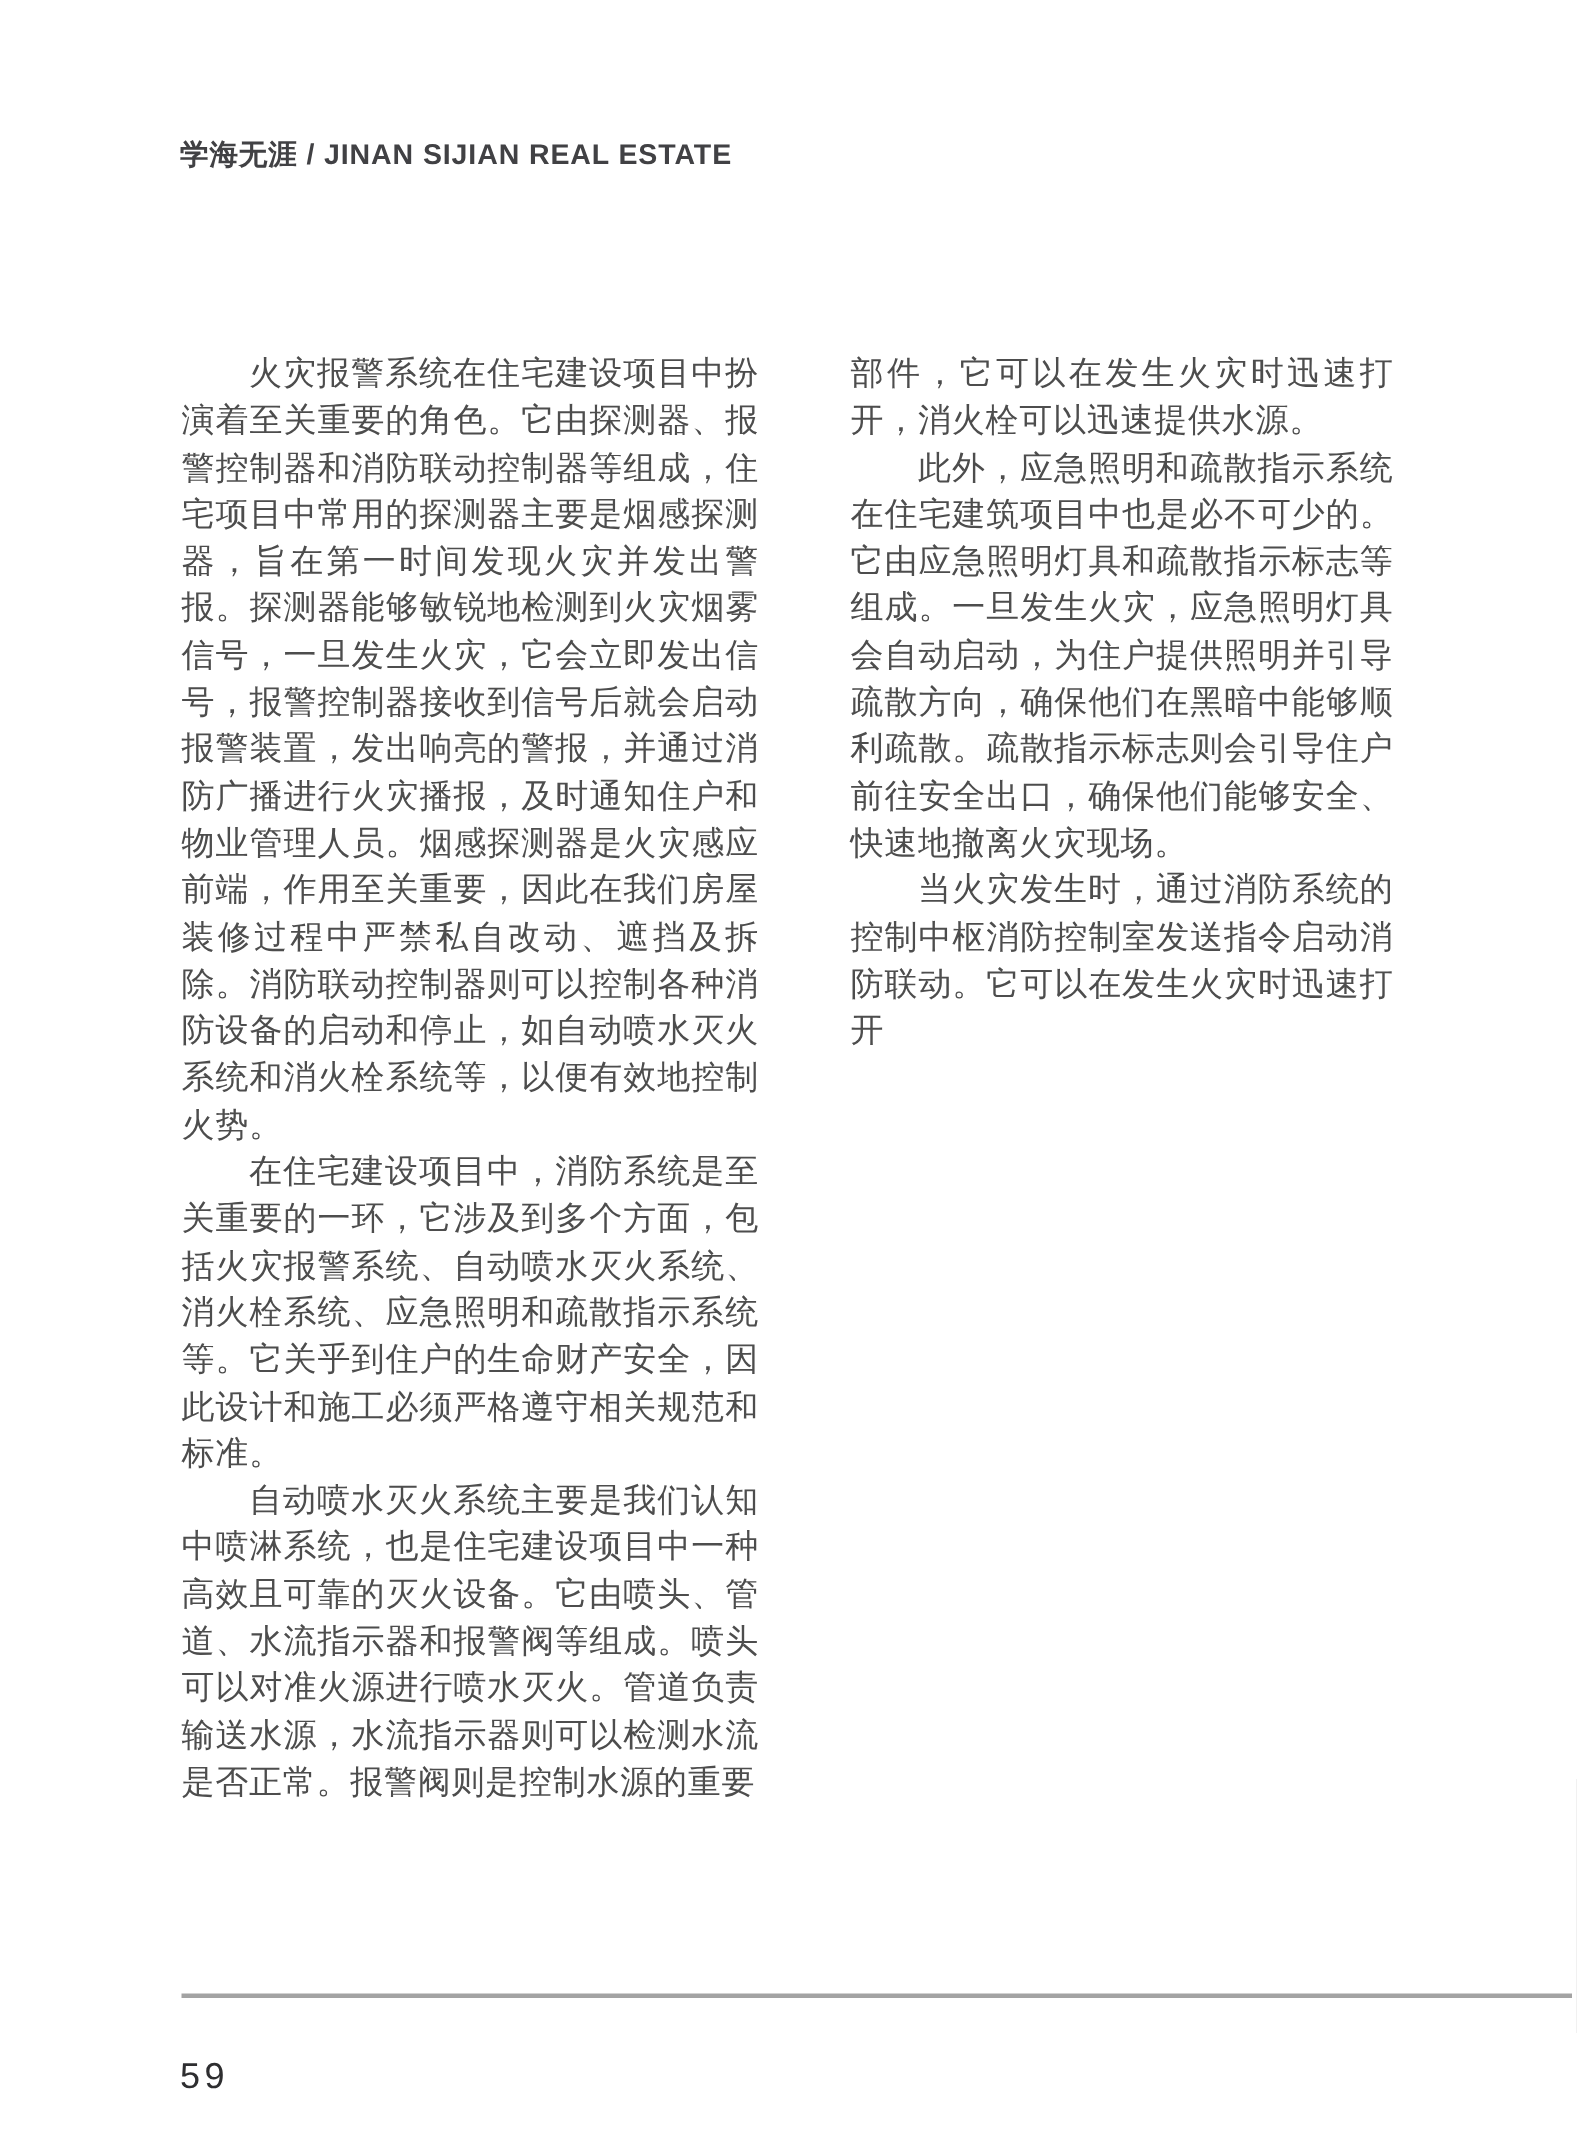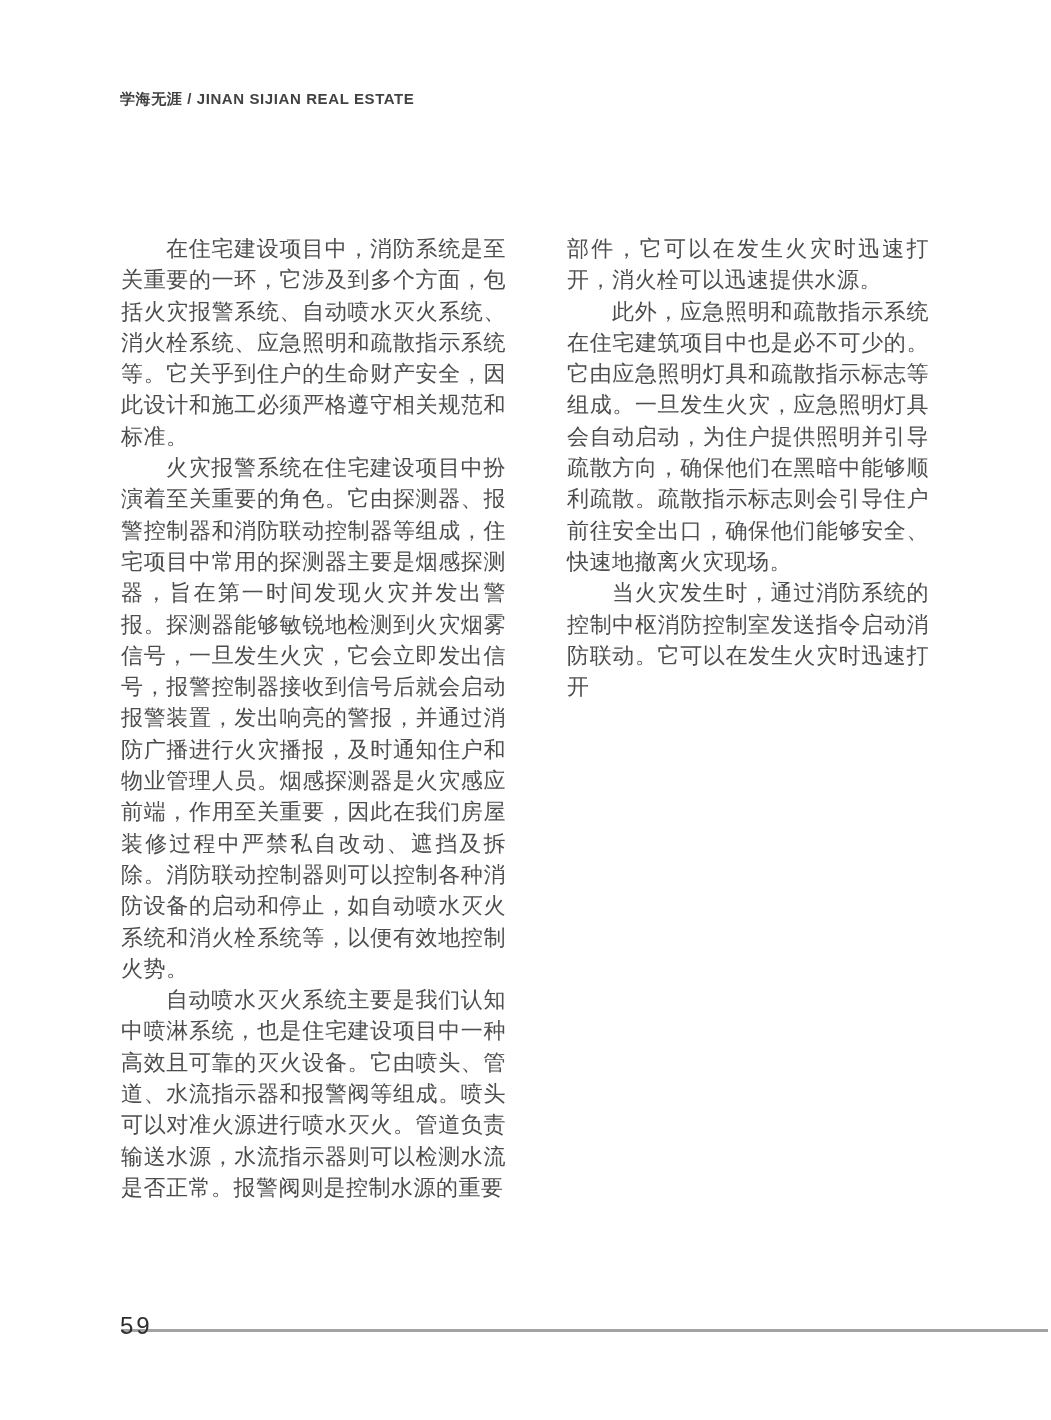--- a/index.html
+++ b/index.html
@@ -16,21 +16,21 @@
     background: #ffffff;
     overflow: hidden;
     font-family: "Liberation Serif", serif;
   }
   .page-header {
     position: absolute;
     left: 120px;
     top: 90px;
     font-family: "Liberation Sans", sans-serif;
     font-weight: bold;
-    font-size: 15px;
+    font-size: 19px;
     letter-spacing: 0.6px;
     color: #414144;
     white-space: nowrap;
   }
   .text-column {
     position: absolute;
     top: 233px;
   }
   .col-left {
     left: 121px;
@@ -57,37 +57,37 @@
     position: absolute;
     left: 121px;
     top: 1329px;
     width: 927px;
     height: 3px;
     background: #a3a3a3;
   }
   .page-number {
     position: absolute;
     left: 120px;
-    top: 1312px;
+    top: 1371px;
     font-family: "Liberation Sans", sans-serif;
     font-size: 24px;
     letter-spacing: 3px;
     color: #2e2e30;
   }
 </style>
 </head>
 <body>
 
 <div class="page">
 
   <div class="page-header">学海无涯 / JINAN SIJIAN REAL ESTATE</div>
 
   <div class="text-column col-left">
+    <p class="indent">火灾报警系统在住宅建设项目中扮演着至关重要的角色。它由探测器、报警控制器和消防联动控制器等组成，住宅项目中常用的探测器主要是烟感探测器，旨在第一时间发现火灾并发出警报。探测器能够敏锐地检测到火灾烟雾信号，一旦发生火灾，它会立即发出信号，报警控制器接收到信号后就会启动报警装置，发出响亮的警报，并通过消防广播进行火灾播报，及时通知住户和物业管理人员。烟感探测器是火灾感应前端，作用至关重要，因此在我们房屋装修过程中严禁私自改动、遮挡及拆除。消防联动控制器则可以控制各种消防设备的启动和停止，如自动喷水灭火系统和消火栓系统等，以便有效地控制火势。</p>
     <p class="indent">在住宅建设项目中，消防系统是至关重要的一环，它涉及到多个方面，包括火灾报警系统、自动喷水灭火系统、消火栓系统、应急照明和疏散指示系统等。它关乎到住户的生命财产安全，因此设计和施工必须严格遵守相关规范和标准。</p>
-    <p class="indent">火灾报警系统在住宅建设项目中扮演着至关重要的角色。它由探测器、报警控制器和消防联动控制器等组成，住宅项目中常用的探测器主要是烟感探测器，旨在第一时间发现火灾并发出警报。探测器能够敏锐地检测到火灾烟雾信号，一旦发生火灾，它会立即发出信号，报警控制器接收到信号后就会启动报警装置，发出响亮的警报，并通过消防广播进行火灾播报，及时通知住户和物业管理人员。烟感探测器是火灾感应前端，作用至关重要，因此在我们房屋装修过程中严禁私自改动、遮挡及拆除。消防联动控制器则可以控制各种消防设备的启动和停止，如自动喷水灭火系统和消火栓系统等，以便有效地控制火势。</p>
     <p class="indent">自动喷水灭火系统主要是我们认知中喷淋系统，也是住宅建设项目中一种高效且可靠的灭火设备。它由喷头、管道、水流指示器和报警阀等组成。喷头可以对准火源进行喷水灭火。管道负责输送水源，水流指示器则可以检测水流是否正常。报警阀则是控制水源的重要</p>
   </div>
 
   <div class="text-column col-right">
     <p class="no-indent">部件，它可以在发生火灾时迅速打开，消火栓可以迅速提供水源。</p>
     <p class="indent">此外，应急照明和疏散指示系统在住宅建筑项目中也是必不可少的。它由应急照明灯具和疏散指示标志等组成。一旦发生火灾，应急照明灯具会自动启动，为住户提供照明并引导疏散方向，确保他们在黑暗中能够顺利疏散。疏散指示标志则会引导住户前往安全出口，确保他们能够安全、快速地撤离火灾现场。</p>
     <p class="indent">当火灾发生时，通过消防系统的控制中枢消防控制室发送指令启动消防联动。它可以在发生火灾时迅速打开</p>
   </div>
 
   <div class="footer-rule"></div>

